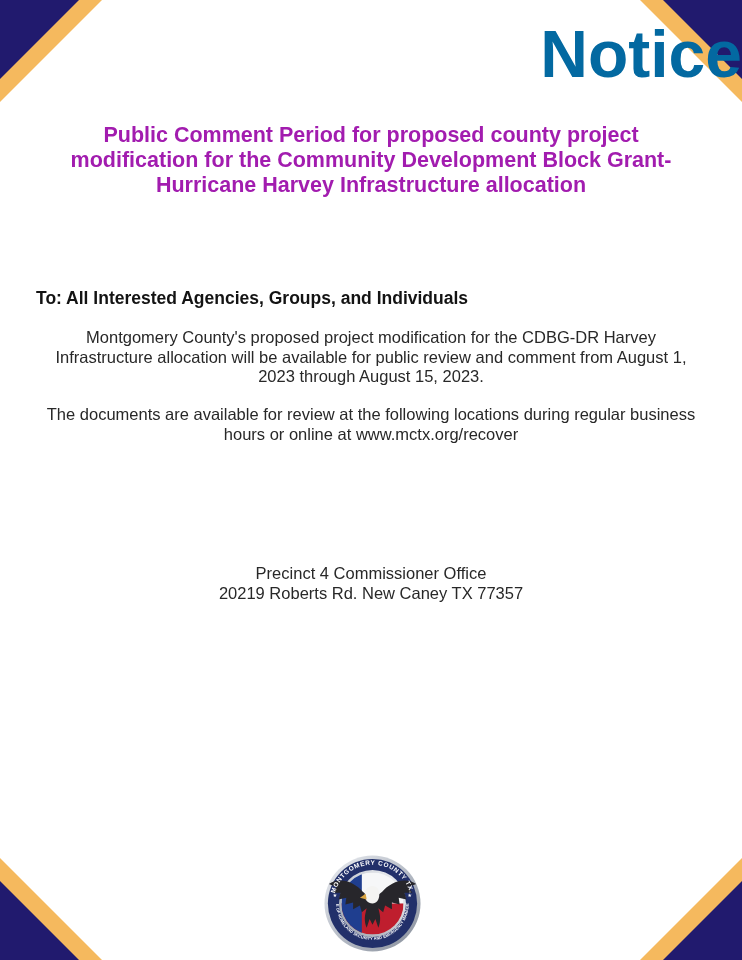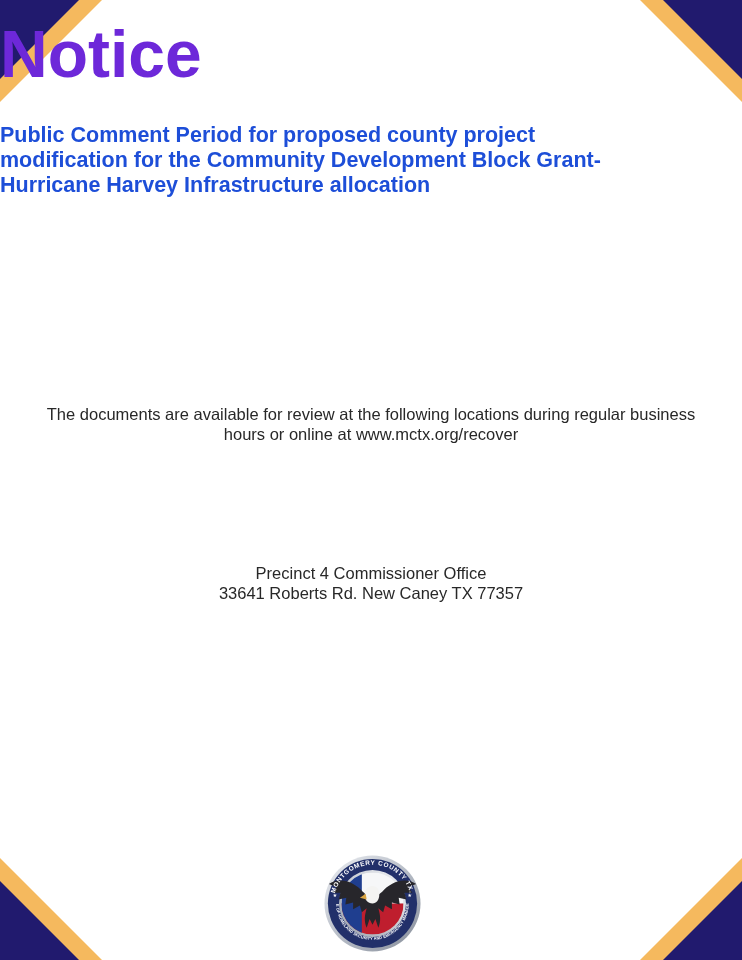--- a/index.html
+++ b/index.html
@@ -10,26 +10,26 @@
   
   .corner { position:absolute; pointer-events:none; }
   .corner.gold { width:102px; height:102px; background:#f5b95e; }
   .corner.navy { width:79px; height:79px; background:#211a6e; }
   .tl { top:0; left:0; clip-path:polygon(0 0,100% 0,0 100%); }
   .tr { top:0; right:0; clip-path:polygon(0 0,100% 0,100% 100%); }
   .bl { bottom:0; left:0; clip-path:polygon(0 0,0 100%,100% 100%); }
   .br { bottom:0; right:0; clip-path:polygon(100% 0,100% 100%,0 100%); }
 
   .title {
-    position:absolute; top:20px; left:0; width:100%; text-align:left;
-    font-size:66px; line-height:1.05; font-weight:bold; color:#6d28d9;
+    position:absolute; top:20px; left:0; width:100%; text-align:right;
+    font-size:66px; line-height:1.05; font-weight:bold; color:#0369a1;
   }
   .subtitle {
-    position:absolute; top:123px; left:0; width:100%; 
-    font-size:21.5px; line-height:25px; font-weight:bold; color:#1d4ed8;
+    position:absolute; top:123px; left:0; width:100%; text-align:center;
+    font-size:21.5px; line-height:25px; font-weight:bold; color:#a21caf;
     white-space:pre-line;
   }
   .to-line {
     position:absolute; top:288px; left:36px;
     font-size:17.5px; font-weight:bold; color:#131313;
   }
   .body-block {
     position:absolute; left:31px; width:680px; text-align:center;
     font-size:16.5px; line-height:19.5px; color:#282828; white-space:pre-line;
   }
@@ -57,24 +57,28 @@
   <div class="corner gold bl"></div>
   <div class="corner navy bl"></div>
   <div class="corner gold br"></div>
   <div class="corner navy br"></div>
 
   <div class="title">Notice</div>
   <div class="subtitle">Public Comment Period for proposed county project
 modification for the Community Development Block Grant-
 Hurricane Harvey Infrastructure allocation</div>
 
+  <div class="to-line">To: All Interested Agencies, Groups, and Individuals</div>
+  <div class="body-block" id="p1">Montgomery County's proposed project modification for the CDBG-DR Harvey
+Infrastructure allocation will be available for public review and comment from August 1,
+2023 through August 15, 2023.</div>
   <div class="body-block" id="p2">The documents are available for review at the following locations during regular business
 hours or online at www.mctx.org/recover</div>
   <div class="body-block" id="loc2">Precinct 4 Commissioner Office
-33641 Roberts Rd. New Caney TX 77357</div>
+20219 Roberts Rd. New Caney TX 77357</div>
 
   <div class="seal">
     <svg viewBox="0 0 100 100">
       <defs>
         <linearGradient id="metal" x1="0" y1="0" x2="1" y2="1">
           <stop offset="0" stop-color="#eef0f4"></stop>
           <stop offset="0.5" stop-color="#b7bdc7"></stop>
           <stop offset="1" stop-color="#868d99"></stop>
         </linearGradient>
         <linearGradient id="metal2" x1="1" y1="0" x2="0" y2="1">

